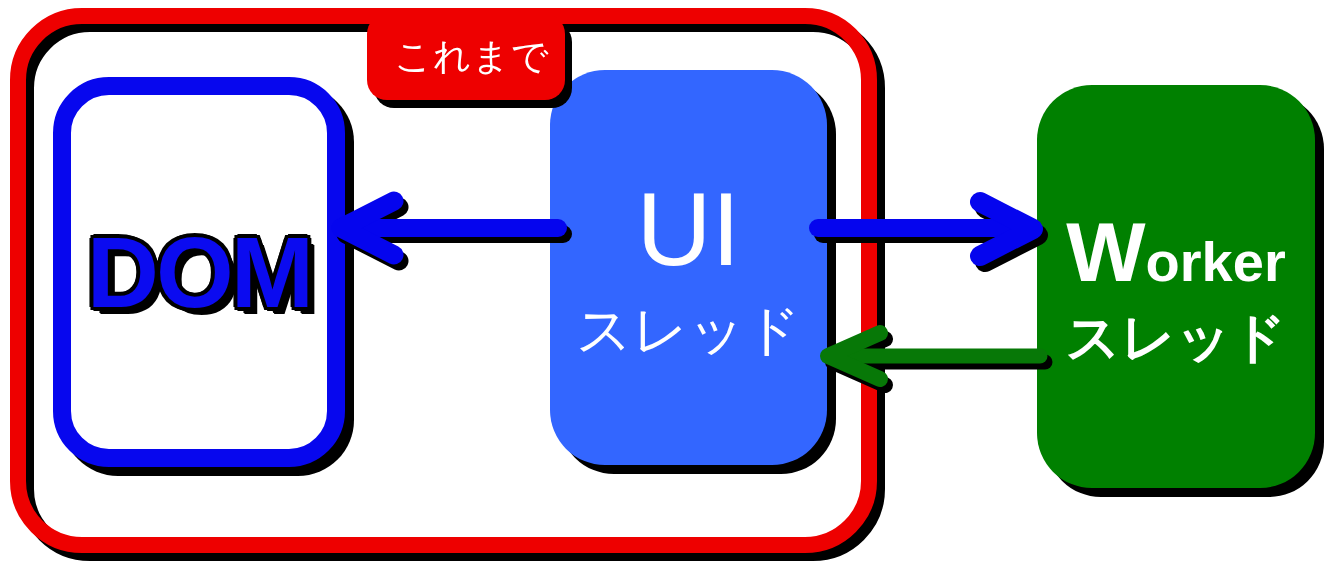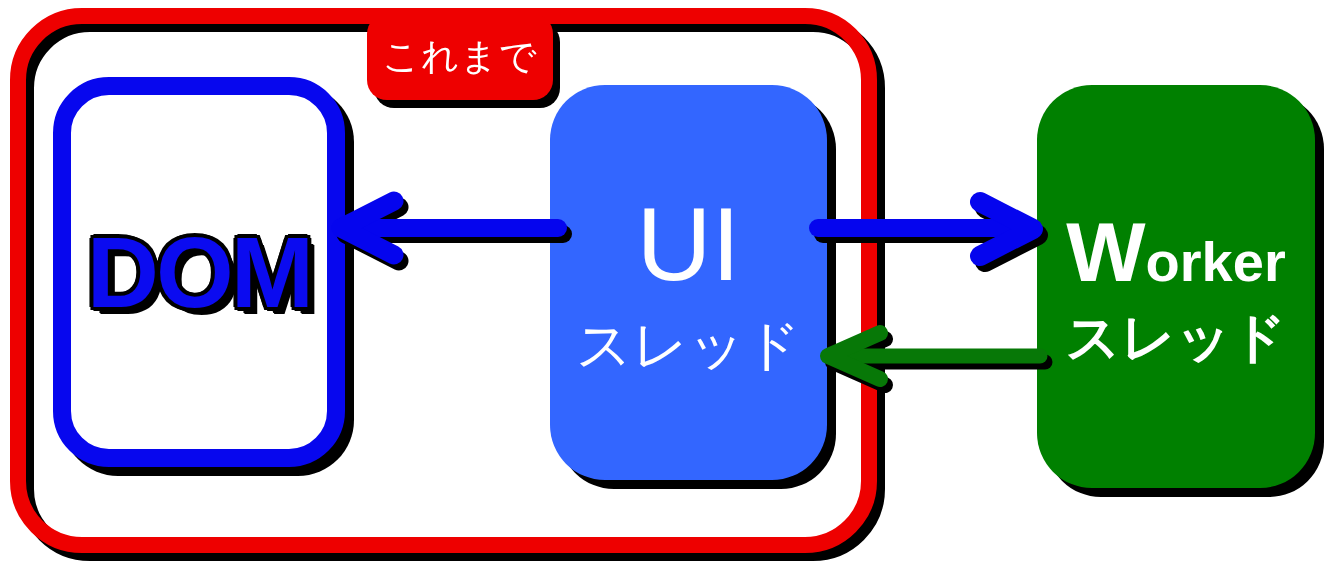--- a/index.html
+++ b/index.html
@@ -69,21 +69,21 @@
     font-weight: bold;
     letter-spacing: -3px;
     line-height: 1;
     text-shadow:
       -3px -3px 0 #000, 3px -3px 0 #000, -3px 3px 0 #000, 3px 3px 0 #000,
       0 -4px 0 #000, 0 4px 0 #000, -4px 0 0 #000, 4px 0 0 #000,
       6px 6px 0 #000, 7px 7px 0 #000;
   }
 
   .ui-box {
-    left: 550px; top: 85px;
+    left: 550px; top: 70px;
     width: 277px; height: 395px;
     border-radius: 55px;
     box-shadow: 9px 9px 0 #000000;
     gap: 8px;
   }
   .ui-title {
     color: #ffffff;
     font-size: 104px;
     line-height: 1.0;
   }
@@ -128,21 +128,21 @@
     pointer-events: none;
   }
 </style>
 </head>
 <body>
 
 <div class="canvas">
 
   <div class="era-frame" style="border-color: rgb(238, 0, 0);"></div>
 
-  <div class="era-tab" style="background-color: rgb(238, 0, 0);">
+  <div class="era-tab" style="background-color: rgb(238, 0, 0); padding-left: 12px;">
     <span class="tab-label">これまで</span>
   </div>
 
   <div class="node dom-box" style="border-color: rgb(7, 7, 238); text-align: center;">
     <span class="dom-label" style="color: rgb(11, 11, 240);">DOM</span>
   </div>
 
   <div class="node ui-box" style="background-color: rgb(51, 102, 255);">
     <span class="ui-title">UI</span>
     <span class="ui-subtitle">スレッド</span>

